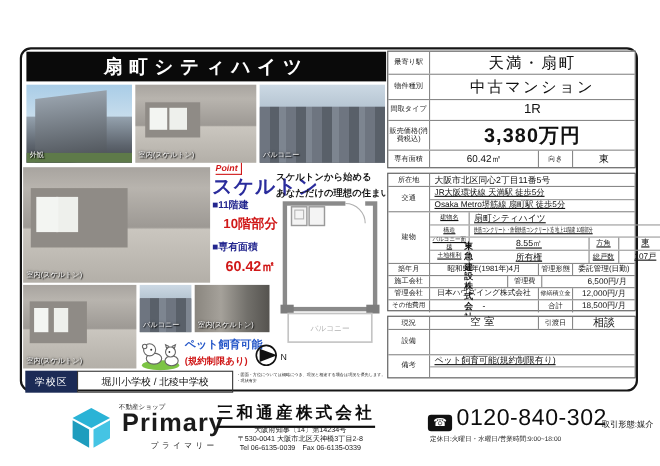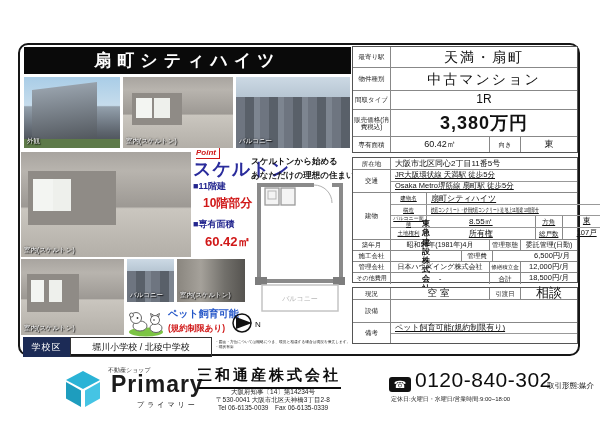--- a/index.html
+++ b/index.html
@@ -282,21 +282,21 @@
       <div class="tcell tlabel2">合計</div>
       <div class="tcell tval2">18,500円/月</div>
     </div>
   </div>
 
   <div class="tsec" style="top:287px;height:57px;">
     <div class="trow" style="height:12px;">
       <div class="tcell tlabel">現況</div>
       <div class="tcell tval" style="font-size:9.5px;letter-spacing:3px;">空室</div>
       <div class="tcell tlabel2">引渡日</div>
-      <div class="tcell tval2" style="font-size:13px;">相談</div>
+      <div class="tcell tval2" style="font-size:10px;">相談</div>
     </div>
     <div class="trow" style="height:23px;">
       <div class="tcell tlabel">設備</div>
       <div class="stack">
         <div class="tcell" style="height:10px;"></div>
       </div>
     </div>
     <div class="trow" style="height:20px;">
       <div class="tcell tlabel">備考</div>
       <div class="stack">

